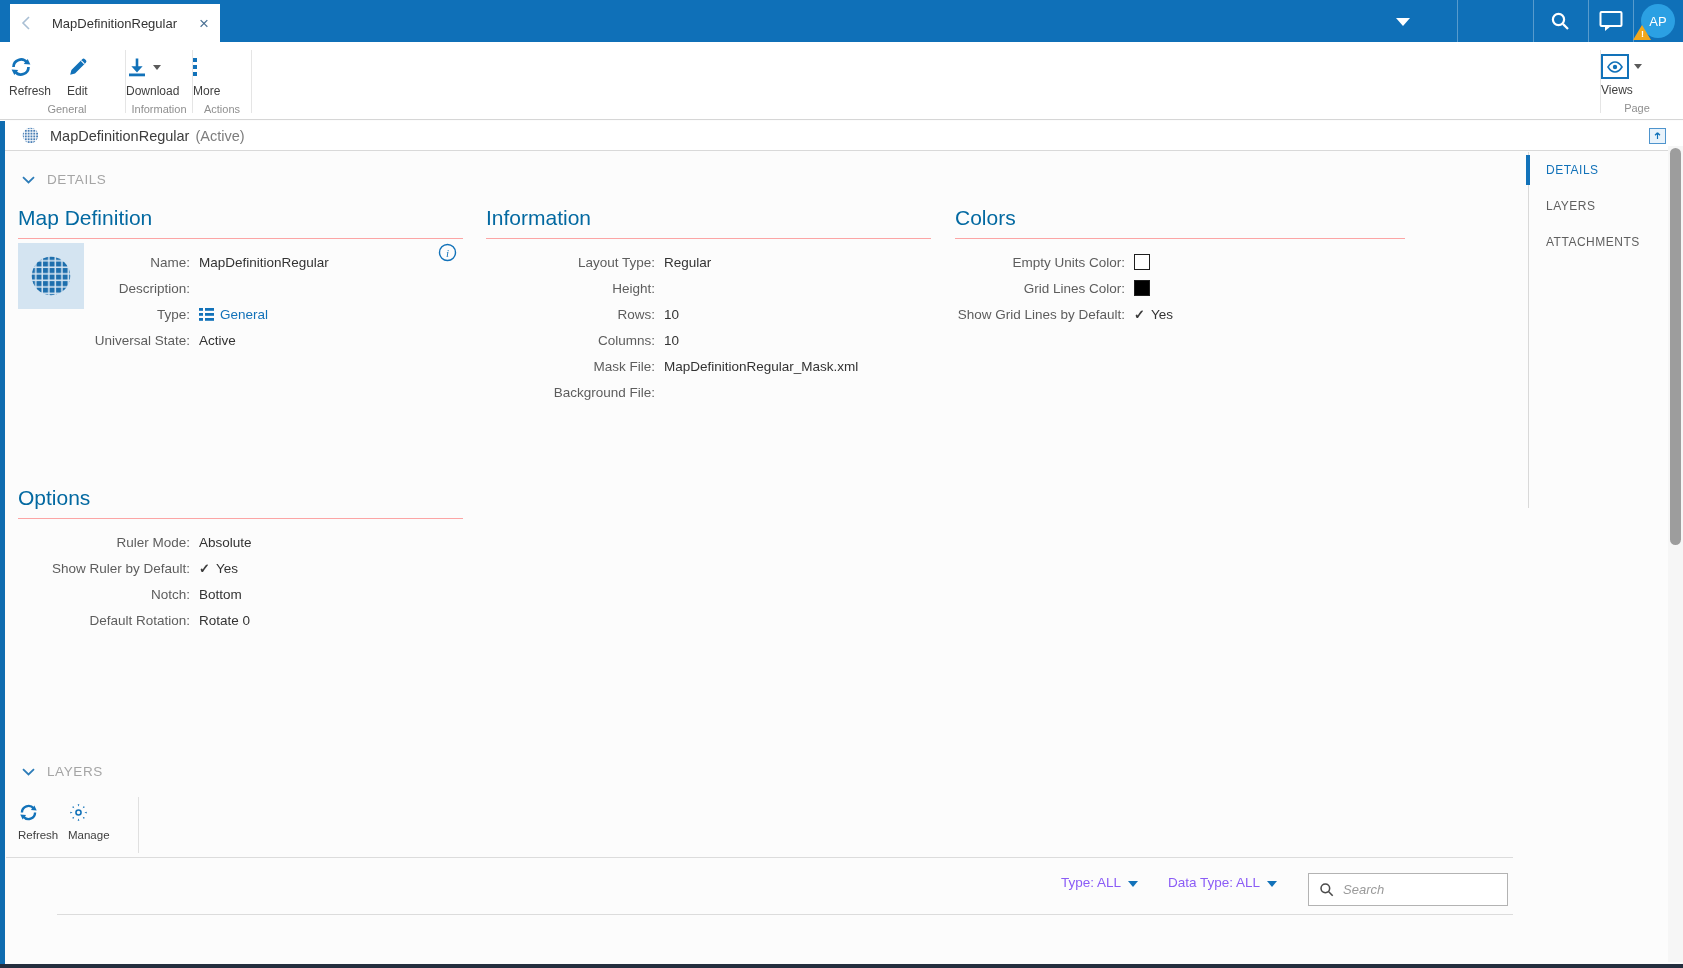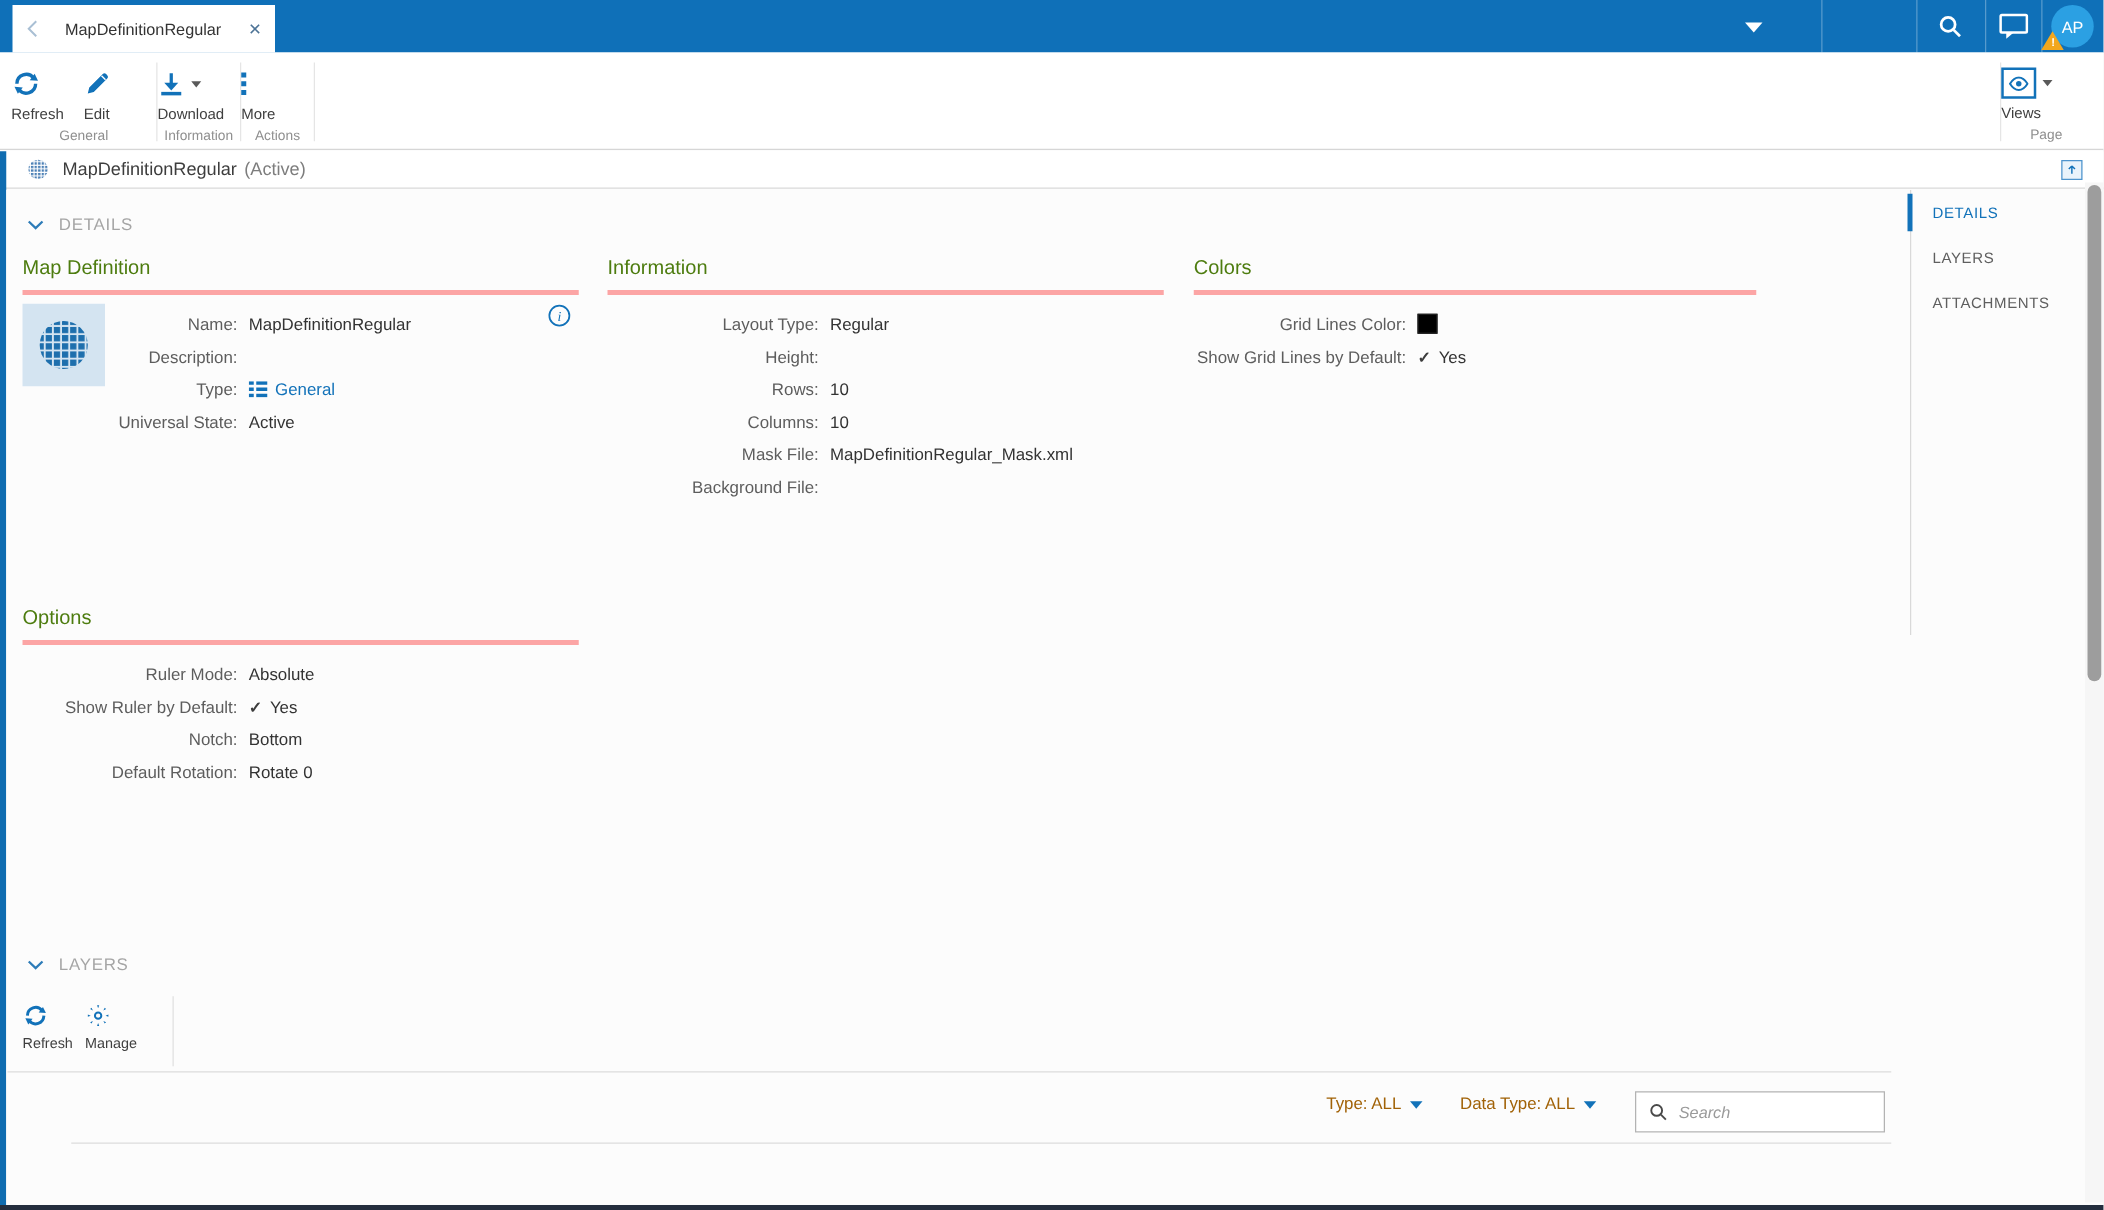--- a/index.html
+++ b/index.html
@@ -51,42 +51,42 @@
   
   .left-strip{position:absolute;left:0;top:121px;bottom:4px;width:5px;background:#0f6cb0;}
   .bottom-edge{position:absolute;left:0;bottom:0;width:100%;height:4px;background:#242e3e;}
   .vscroll{position:absolute;left:1668px;top:146px;width:15px;height:816px;background:#f6f6f6;}
   .vscroll .thumb{position:absolute;left:2px;top:2px;width:11px;height:397px;background:#9d9d9d;border-radius:6px;cursor:pointer;}
   
   .content{position:absolute;left:5px;top:152px;right:0;bottom:4px;background:#fcfcfc;overflow:hidden;}
   .sec-header{position:absolute;display:flex;align-items:center;cursor:pointer;}
   .sec-header .sec-label{margin-left:12px;font-size:13.5px;letter-spacing:.6px;color:#a5a5a5;}
   .col{position:absolute;top:54px;}
-  .col h3{margin:0 0 10px 0;font-size:16px;font-weight:400;color:#4d7c0f;
-          border-bottom:4px solid #fca5a5;padding-bottom:8px;}
+  .col h3{margin:0 0 10px 0;font-size:21px;font-weight:400;color:#0369a1;
+          border-bottom:1px solid #fca5a5;padding-bottom:8px;}
   .frow{display:flex;align-items:center;height:26px;font-size:13.5px;}
   .flbl{text-align:right;padding-right:9px;color:#5d5d5d;flex:none;}
   .col-md .flbl,.col-opt .flbl{width:172px;}
   .col-info .flbl{width:169px;}
   .col-colors .flbl{width:170px;}
   .fval{color:#333;}
   .fval-link{color:#1272b9;text-decoration:none;cursor:pointer;}
   .list-icon{display:inline-flex;margin-right:6px;}
   .swatch{width:16px;height:16px;border:1px solid #1e1e1e;box-sizing:border-box;cursor:pointer;}
   .check-icon{color:#3c3c3c;font-weight:bold;font-size:13px;margin-right:6px;}
   .check-icon::before{content:"\2713";}
   .thumb-tile{position:absolute;left:13px;top:91px;width:66px;height:66px;background:#d4e4f1;
               display:flex;align-items:center;justify-content:center;}
   .info-i{position:absolute;left:433px;top:91px;cursor:pointer;display:flex;}
   
   .ltb{position:absolute;left:13px;top:645px;height:56px;display:flex;border-right:1px solid #e0e0e0;padding-right:20px;}
   .ltb .rb-btn{width:50px;padding-top:2px;}
   .ltb .rb-label{font-size:11.5px;}
   .filterbar{position:absolute;left:1px;top:705px;width:1507px;height:57px;border-top:1px solid #dcdcdc;}
-  .fltr{position:absolute;top:17px;display:flex;align-items:center;font-size:13.5px;color:#a16207;cursor:pointer;}
+  .fltr{position:absolute;top:17px;display:flex;align-items:center;font-size:13.5px;color:#8b5cf6;cursor:pointer;}
   .caret-blue{width:0;height:0;border-left:5px solid transparent;border-right:5px solid transparent;border-top:6px solid #1272b9;margin-left:7px;margin-top:2px;}
   .searchbox{position:absolute;left:1302px;top:15px;width:200px;height:33px;border:1px solid #b3b3b3;background:#fff;
              display:flex;align-items:center;box-sizing:border-box;}
   .searchbox svg{margin:0 6px 0 9px;flex:none;}
   .searchbox input{border:none;outline:none;flex:1;font-size:13px;font-style:italic;color:#7f1d1d;width:100%;
                    font-family:"Liberation Sans",sans-serif;background:transparent;}
   .searchbox input::placeholder{color:#9a9a9a;font-style:italic;}
   .l-div{position:absolute;left:52px;top:762px;width:1456px;border-top:1px solid #dcdcdc;}
   .layer-row{position:absolute;left:0;top:763px;width:1508px;height:47px;cursor:pointer;}
   .layer-chev{position:absolute;left:25px;top:18px;display:flex;}
@@ -323,20 +323,24 @@
       </div>
       <div class="frow">
         <span class="flbl">Background File:</span>
         <span class="fval"></span>
       </div>
     </div>
 
     <div class="col col-colors" style="left:950px;width:450px">
       <h3>Colors</h3>
       <div class="frow">
+        <span class="flbl">Empty Units Color:</span>
+        <span class="swatch" style="background: rgb(255, 255, 255);"></span>
+      </div>
+      <div class="frow">
         <span class="flbl">Grid Lines Color:</span>
         <span class="swatch" style="background: rgb(0, 0, 0);"></span>
       </div>
       <div class="frow">
         <span class="flbl">Show Grid Lines by Default:</span>
         <span class="check-icon"></span>
         <span class="fval">Yes</span>
       </div>
     </div>
 

